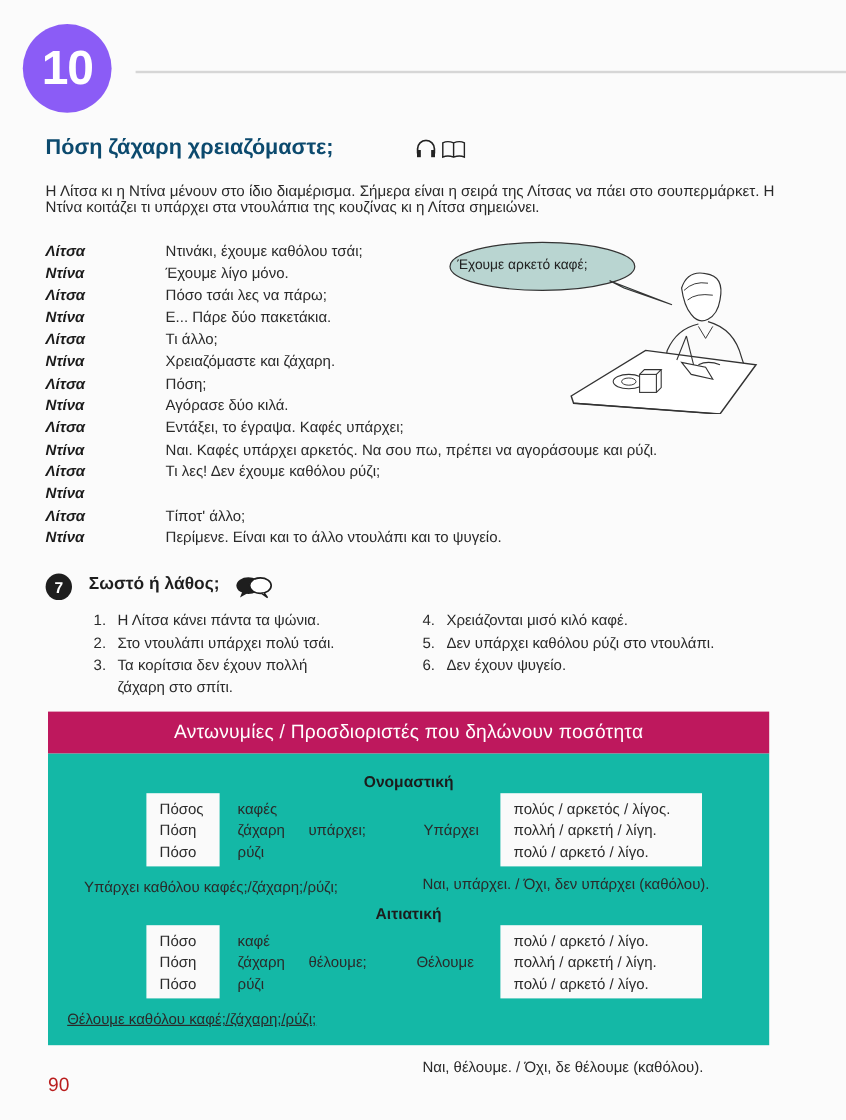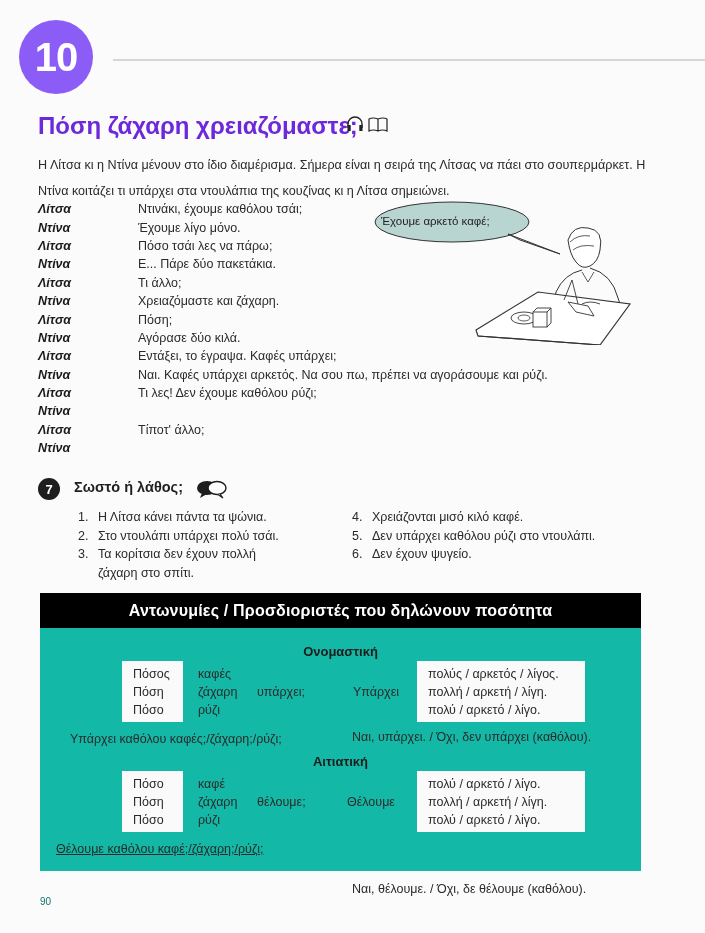--- a/index.html
+++ b/index.html
@@ -8,50 +8,50 @@
     background:#fbfbfb; color:#1e1e1e;
     font-family:"Liberation Sans", sans-serif;
   }
   .abs { position:absolute; }
   .unit-badge {
     left:19px; top:20px; width:74px; height:74px; border-radius:50%;
     background:#8b5cf6; color:#fff; font-weight:bold; font-size:40px;
     display:flex; align-items:center; justify-content:center; letter-spacing:-1px;
   }
   .top-rule { left:113px; top:59px; width:592px; height:2px; background:#d6d6d6; }
-  .title { left:38px; top:112px; font-size:24px; font-weight:bold; color:#6d28d9; white-space:nowrap; }
+  .title { left:38px; top:112px; font-size:18px; font-weight:bold; color:#0c4a6e; white-space:nowrap; }
   .title-icons { left:346px; top:116px; display:flex; gap:4px; }
-  .intro { left:38px; top:152px; width:620px; font-size:12.6px; line-height:26px; color:#2a2a2a; }
+  .intro { left:38px; top:152px; width:620px; font-size:12.6px; line-height:14px; color:#2a2a2a; }
   .dialog { left:38px; top:200px; }
   .dline { display:flex; height:18.4px; align-items:center; font-size:12.5px; }
   .speaker { width:100px; font-style:italic; font-weight:bold; color:#1a1a1a; }
   .utter { color:#2a2a2a; white-space:nowrap; }
   .illus { left:368px; top:200px; width:270px; height:145px; }
   .ex-badge {
     left:38px; top:478px; width:22px; height:22px; border-radius:50%;
     background:#1e1e1e; color:#fff; font-weight:bold; font-size:13px;
     display:flex; align-items:center; justify-content:center;
   }
   .ex-title { left:74px; top:479px; font-size:14.5px; font-weight:bold; white-space:nowrap; }
   .ex-icon { left:196px; top:479px; }
   .tf-list { font-size:12.5px; line-height:18.5px; color:#2a2a2a; }
   .tf-item { display:flex; }
   .tf-num { width:20px; }
   .tf-col1 { left:78px; top:508px; width:240px; }
   .tf-col2 { left:352px; top:508px; width:300px; }
   .grammar-head {
-    left:40px; top:593px; width:601px; height:35px; background:#000000; color:#fff;
-    font-weight:bold; font-size:16px; display:flex; align-items:center; justify-content:center;
+    left:40px; top:593px; width:601px; height:35px; background:#be185d; color:#fff;
+    font-weight:normal; font-size:16px; display:flex; align-items:center; justify-content:center;
     letter-spacing:0.2px;
   }
   .grammar-body { left:40px; top:628px; width:601px; height:243px; background:#14b8a6; }
   .g-sub { position:absolute; font-weight:bold; font-size:13px; color:#1c1c1c; left:0; width:601px; text-align:center; }
   .wbox { position:absolute; background:#fafafa; }
   .g-text { position:absolute; font-size:12.5px; color:#2a2a2a; white-space:nowrap; line-height:18px; }
-  .page-num { left:40px; top:896px; font-size:10px; color:#0f766e; }
+  .page-num { left:40px; top:896px; font-size:16px; color:#b91c1c; }
 </style>
 </head>
 <body>
 
 <div class="abs unit-badge">10</div>
 <div class="abs top-rule"></div>
 
 <div class="abs title">Πόση ζάχαρη χρειαζόμαστε;</div>
 <div class="abs title-icons">
   <span>
@@ -117,20 +117,21 @@
     </div>
     <div class="dline">
       <span class="speaker">Ντίνα</span>
     </div>
     <div class="dline">
       <span class="speaker">Λίτσα</span>
       <span class="utter">Τίποτ' άλλο;</span>
     </div>
     <div class="dline">
       <span class="speaker">Ντίνα</span>
+      <span class="utter">Περίμενε. Είναι και το άλλο ντουλάπι και το ψυγείο.</span>
     </div>
   </div>
 
 <div class="abs illus">
   <svg width="270" height="145" viewBox="0 0 270 145">
     <ellipse cx="84" cy="22" rx="77" ry="20" fill="#b9d5d1" stroke="#333" stroke-width="1"></ellipse>
     <path d="M140 34 L192 54 L152 40 Z" fill="#b9d5d1" stroke="#333" stroke-width="1"></path>
 
     <path d="M200 40 Q205 25 220 28 Q236 30 232 50 Q230 62 222 66 Q214 70 208 62 Q202 55 200 40 Z" fill="#fff" stroke="#333" stroke-width="1"></path>
     <path d="M202 42 Q210 34 222 36 M205 50 Q212 44 226 46" fill="none" stroke="#333" stroke-width="0.8"></path>

